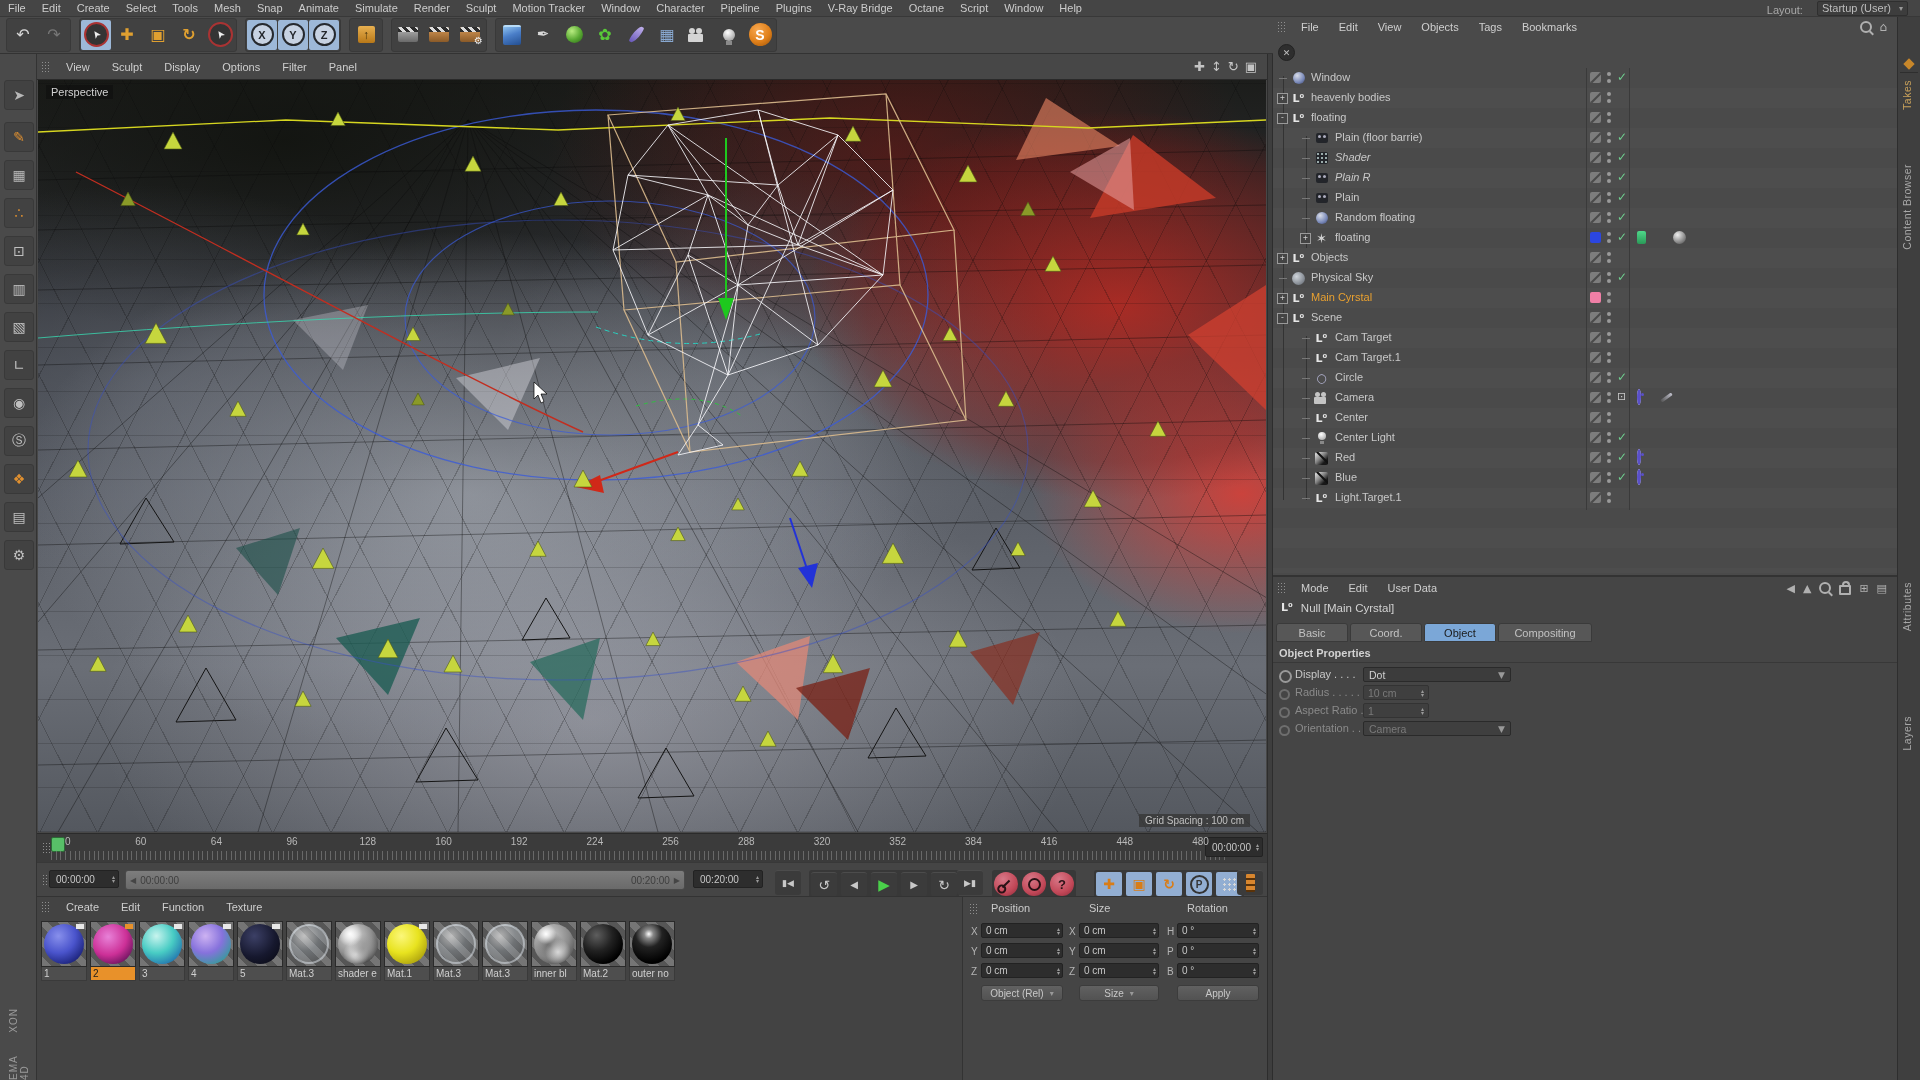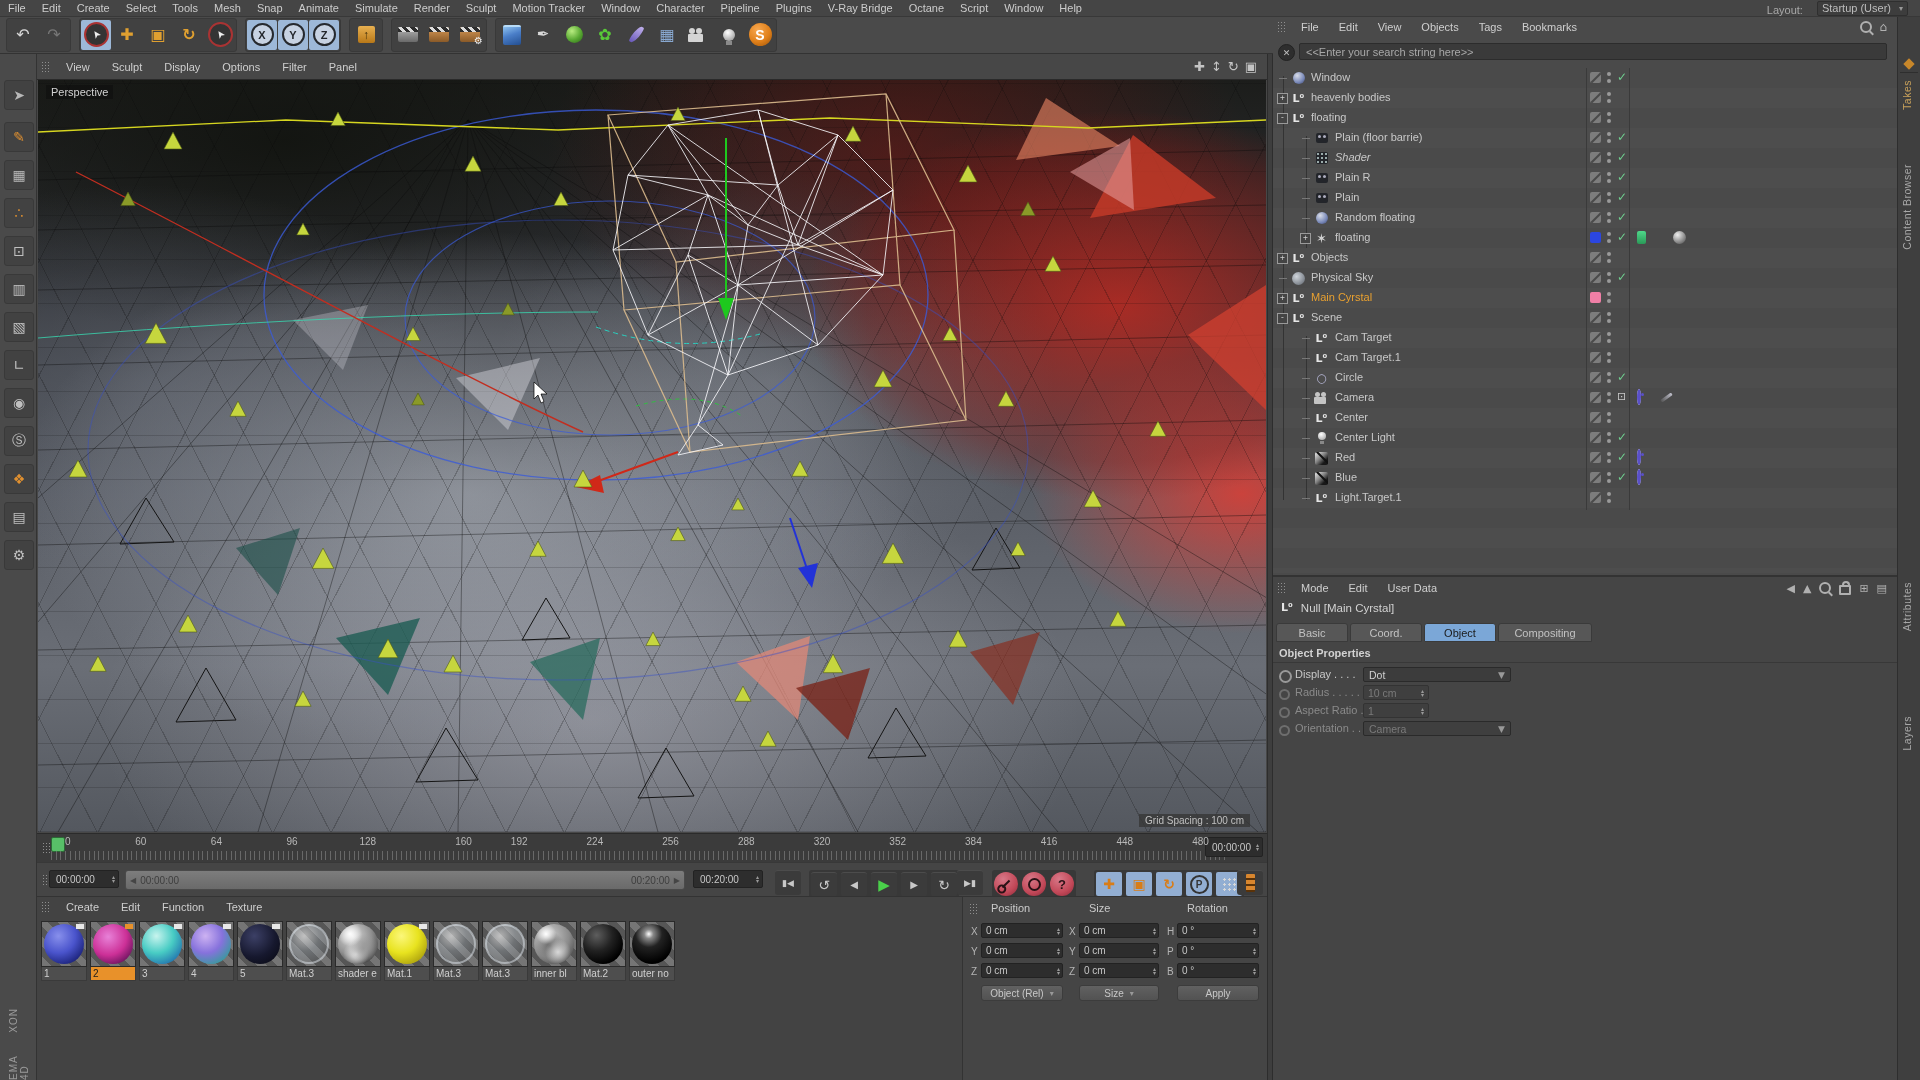--- a/index.html
+++ b/index.html
@@ -562,21 +562,21 @@
       <span class="stepper ico">
           <span>▴</span>
           <span>▾</span>
         </span>
     </div>
   <span class="frame-label" style="left: 28px;">0</span>
       <span class="frame-label" style="left: 103.7px; transform: translateX(-50%);">60</span>
       <span class="frame-label" style="left: 179.4px; transform: translateX(-50%);">64</span>
       <span class="frame-label" style="left: 255.1px; transform: translateX(-50%);">96</span>
       <span class="frame-label" style="left: 330.8px; transform: translateX(-50%);">128</span>
-      <span class="frame-label" style="left: 406.5px; transform: translateX(-50%); margin-left: 20px;">160</span>
+      <span class="frame-label" style="left: 406.5px; transform: translateX(-50%);">160</span>
       <span class="frame-label" style="left: 482.2px; transform: translateX(-50%);">192</span>
       <span class="frame-label" style="left: 557.9px; transform: translateX(-50%);">224</span>
       <span class="frame-label" style="left: 633.6px; transform: translateX(-50%);">256</span>
       <span class="frame-label" style="left: 709.3px; transform: translateX(-50%);">288</span>
       <span class="frame-label" style="left: 785px; transform: translateX(-50%);">320</span>
       <span class="frame-label" style="left: 860.7px; transform: translateX(-50%);">352</span>
       <span class="frame-label" style="left: 936.4px; transform: translateX(-50%);">384</span>
       <span class="frame-label" style="left: 1012.1px; transform: translateX(-50%);">416</span>
       <span class="frame-label" style="left: 1087.8px; transform: translateX(-50%);">448</span>
       <span class="frame-label" style="left: 1163.5px; transform: translateX(-50%);">480</span>
@@ -866,21 +866,20 @@
         <span class="menu-item">Objects</span>
         <span class="menu-item">Tags</span>
         <span class="menu-item">Bookmarks</span>
         <div id="om-icons">
           <span class="mag"></span>
           <span class="homeg ico">⌂</span>
         </div>
     </div>
     <div id="om-search-row">
       <span id="om-close" class="ico">✕</span>
-      <input id="om-search" readonly="" placeholder="&lt;&lt;Enter your search string here&gt;&gt;" style="">
     </div>
     <div id="om-tree">
       <div class="vline" style="left:313px;top:0;height:442px;background:#3a3a3a"></div>
       <div class="vline" style="left:356px;top:0;height:442px;background:#3a3a3a"></div>
       <div class="vline" style="left:10px;top:8px;height:424px"></div>
       <div class="vline" style="left:33px;top:68px;height:112px"></div>
       <div class="vline" style="left:33px;top:268px;height:164px"></div>
     <div class="tree-row">
           <div class="tr-dash" style="left: 6px;"></div>
           <div class="tr-icon" style="left: 18px;">
@@ -921,21 +920,21 @@
           <span class="tr-label" style="left: 62px; font-style: italic;">Shader</span>
           <span class="tg-slash"></span>
           <span class="tg-dots"></span>
           <span class="tg-state ico">✓</span>
         </div>
         <div class="tree-row">
           <div class="tr-dash" style="left: 29px;"></div>
           <div class="tr-icon" style="left: 41px;">
             <span class="oi-plain"></span>
           </div>
-          <span class="tr-label" style="left: 62px;">Plain R</span>
+          <span class="tr-label" style="left: 62px; font-style: italic;">Plain R</span>
           <span class="tg-slash"></span>
           <span class="tg-dots"></span>
           <span class="tg-state ico">✓</span>
         </div>
         <div class="tree-row">
           <div class="tr-dash" style="left: 29px;"></div>
           <div class="tr-icon" style="left: 41px;">
             <span class="oi-plain"></span>
           </div>
           <span class="tr-label" style="left: 62px;">Plain</span>

